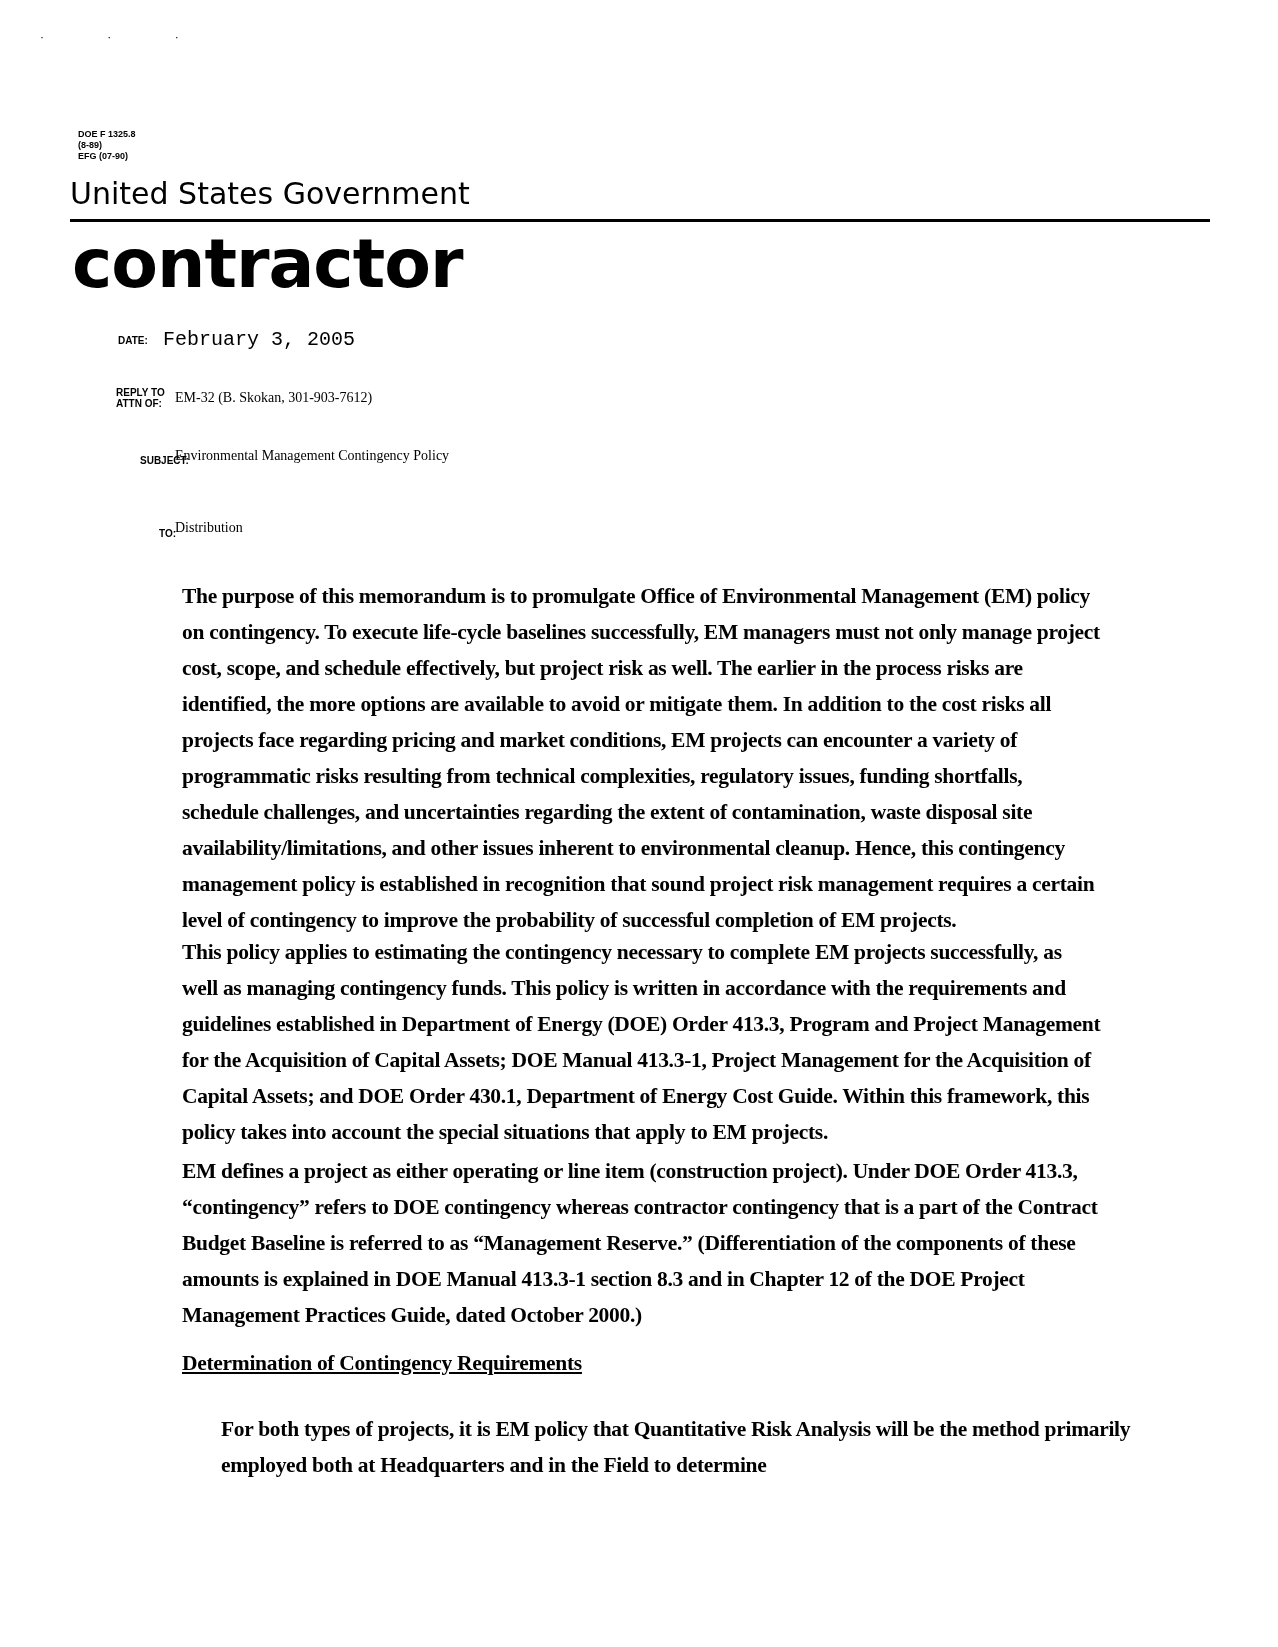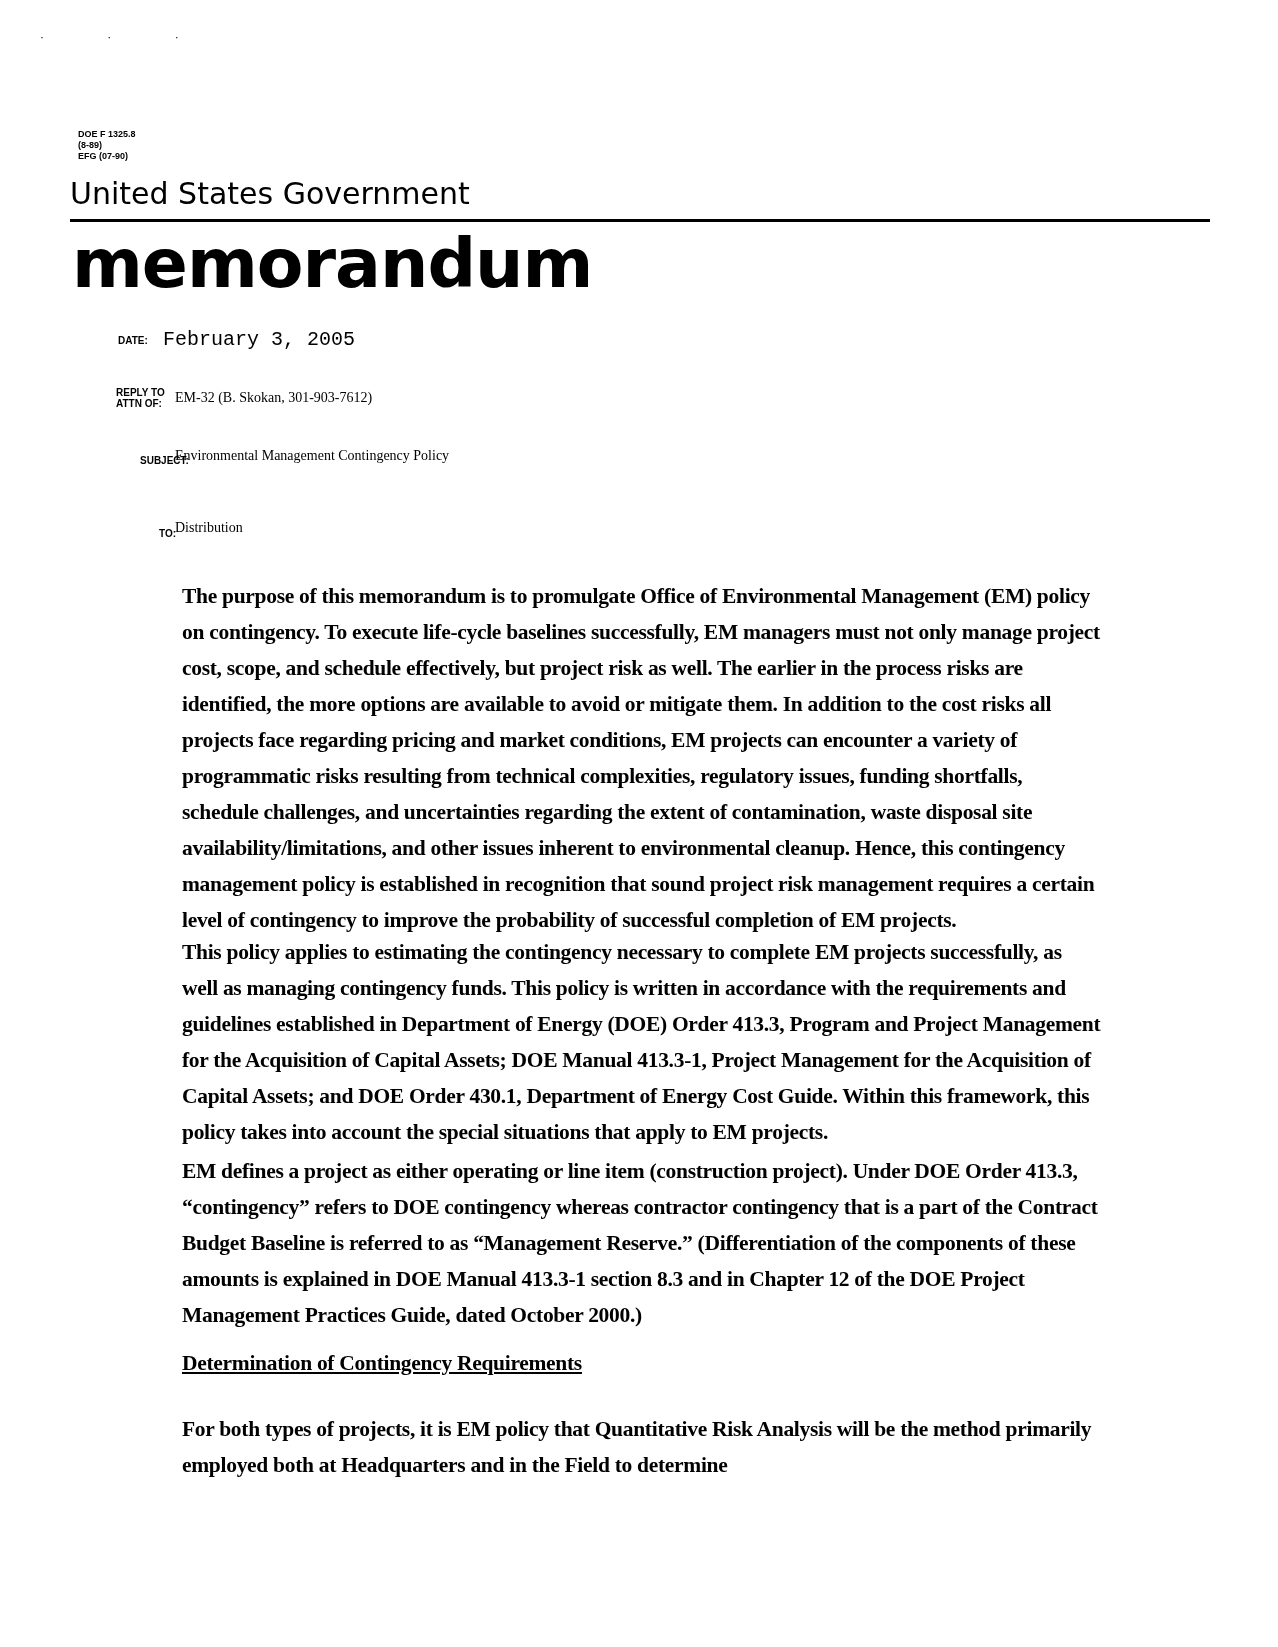--- a/index.html
+++ b/index.html
@@ -30,21 +30,21 @@
     <div>DOE F 1325.8</div>
     <div>(8-89)</div>
     <div>EFG (07-90)</div>
   </div>
 
   <div class="header-row">
     <div class="gov">United States Government</div>
   </div>
   <div class="rule"></div>
 
-  <div class="title">memorandum</div>
+  <div class="title">contractor</div>
 
   <div class="field-label" style="left:118px; top:335px;">DATE:</div>
   <div class="field-value date-val" style="left:163px; top:328px;">February 3, 2005</div>
 
   <div class="field-label" style="left:116px; top:387px;">
     <div>REPLY TO</div>
     <div>ATTN OF:</div>
   </div>
   <div class="field-value" style="left:175px; top:390px;">EM-32 (B. Skokan, 301-903-7612)</div>
 
@@ -57,17 +57,17 @@
   <div class="body-text" style="top:578px;">
     <p>The purpose of this memorandum is to promulgate Office of Environmental Management (EM) policy on contingency.  To execute life-cycle baselines successfully, EM managers must not only manage project cost, scope, and schedule effectively, but project risk as well.  The earlier in the process risks are identified, the more options are available to avoid or mitigate them.  In addition to the cost risks all projects face regarding pricing and market conditions, EM projects can encounter a variety of programmatic risks resulting from technical complexities, regulatory issues, funding shortfalls, schedule challenges, and uncertainties regarding the extent of contamination, waste disposal site availability/limitations, and other issues inherent to environmental cleanup.  Hence, this contingency management policy is established in recognition that sound project risk management requires a certain level of contingency to improve the probability of successful completion of EM projects.</p>
   </div>
   <div class="body-text" style="top:934px;">
     <p>This policy applies to estimating the contingency necessary to complete EM projects successfully, as well as managing contingency funds.  This policy is written in accordance with the requirements and guidelines established in Department of Energy (DOE) Order 413.3, Program and Project Management for the Acquisition of Capital Assets; DOE Manual 413.3-1, Project Management for the Acquisition of Capital Assets; and DOE Order 430.1, Department of Energy Cost Guide.  Within this framework, this policy takes into account the special situations that apply to EM projects.</p>
   </div>
   <div class="body-text" style="top:1153px;">
     <p>EM defines a project as either operating or line item (construction project).  Under DOE Order 413.3, “contingency” refers to DOE contingency whereas contractor contingency that is a part of the Contract Budget Baseline is referred to as “Management Reserve.” (Differentiation of the components of these amounts is explained in DOE Manual 413.3-1 section 8.3 and in Chapter 12 of the DOE Project Management Practices Guide, dated October 2000.)</p>
   </div>
   <div class="body-text heading" style="top:1345px;">Determination of Contingency Requirements</div>
-  <div class="body-text" style="top:1411px;">
+  <div class="body-text" style="top:1411px;margin-left:39px;">
     <p>For both types of projects, it is EM policy that Quantitative Risk Analysis will be the method primarily employed both at Headquarters and in the Field to determine</p>
   </div>
 
 </div>
 
 </body></html>

